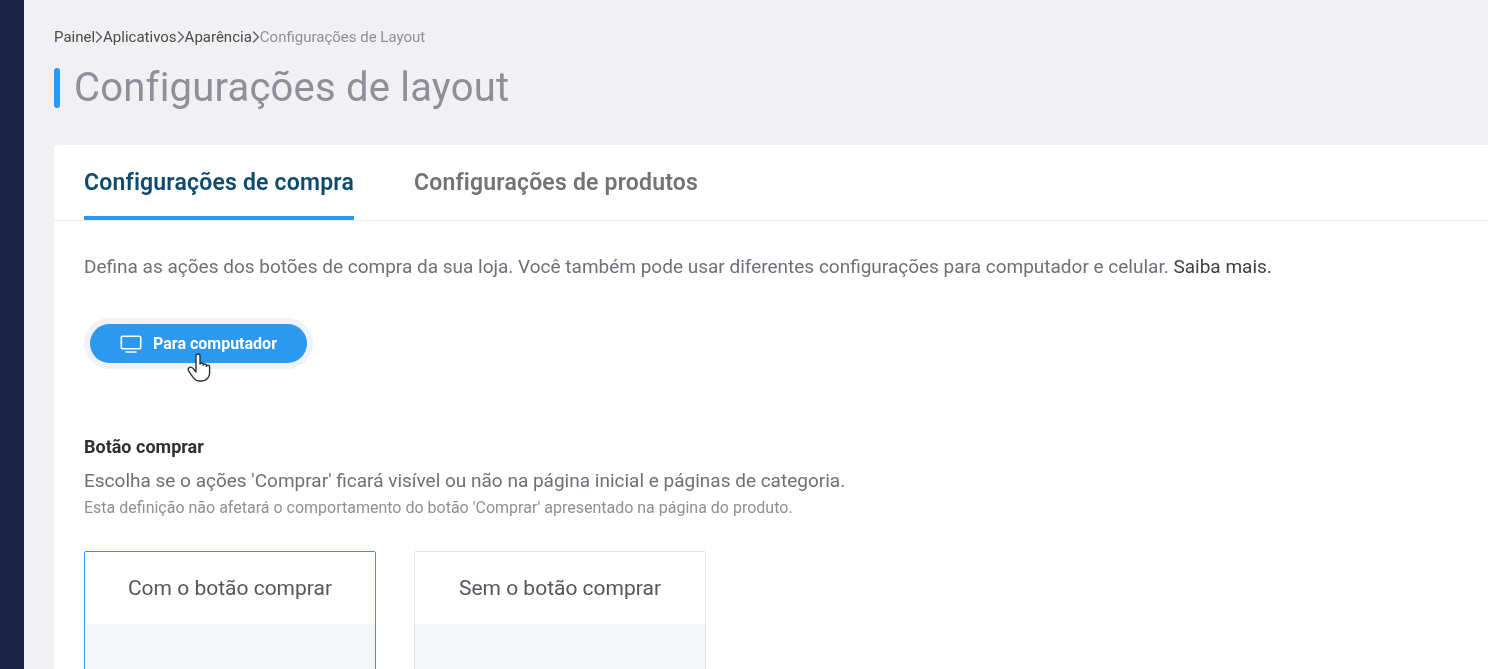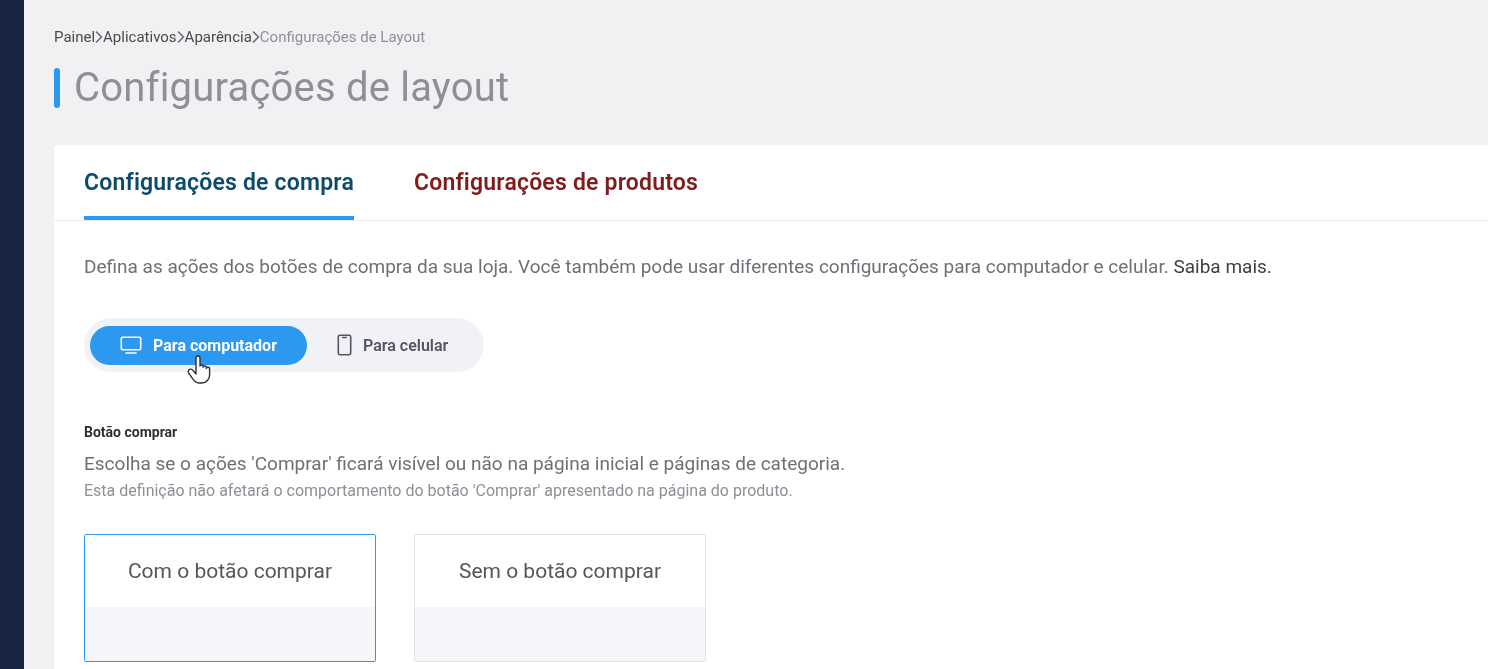--- a/index.html
+++ b/index.html
@@ -67,21 +67,21 @@
   .tabs {
     display: flex;
     gap: 60px;
     padding: 0 30px;
     border-bottom: 1px solid #ececef;
   }
   .tab {
     padding: 24px 0 20px 0;
     font-size: 23px;
     font-weight: 600;
-    color: #7f1d1d;
+    color: #737373;
     cursor: pointer;
     border-bottom: 4px solid transparent;
     letter-spacing: .2px;
   }
   .tab.active {
     color: #0c4a6e;
     border-bottom-color: #2d98f0;
   }
   .panel-body {
     padding: 34px 30px 30px 30px;
@@ -116,24 +116,25 @@
   .device-btn.active {
     background: #2d98f0;
     color: #ffffff;
     font-weight: 700;
   }
   .device-btn .icon {
     display: inline-flex;
   }
   
   .section-title {
-    font-size: 14px;
+    font-size: 18px;
     font-weight: 700;
     color: #2e2e34;
     margin-bottom: 12px;
+    margin-top: 15px;
   }
   .section-desc {
     font-size: 19px;
     color: #6f6f78;
     margin-bottom: 6px;
   }
   .section-note {
     font-size: 16px;
     color: #8f8f99;
     margin-bottom: 34px;
@@ -226,29 +227,20 @@
               <line x1="6" y1="17" x2="16" y2="17" stroke="currentColor" stroke-width="1.6" stroke-linecap="round"></line>
             </svg>
           </span>
           <span>Para computador</span>
           <span class="cursor-hand">
             <svg width="26" height="30" viewBox="0 0 26 30" fill="none">
               <path d="M10 3 C10 1.8 10.8 1 12 1 C13.2 1 14 1.8 14 3 L14 11 C14 11 14 10 15.6 10 C17.2 10 17.2 11.4 17.2 11.4 L17.2 12.2 C17.2 12.2 17.2 11 18.8 11 C20.4 11 20.4 12.6 20.4 12.6 L20.4 13.4 C20.4 13.4 20.4 12.2 22 12.2 C23.6 12.2 23.6 13.8 23.6 13.8 L23.6 20 C23.6 24 20.6 28 15.6 28 L13 28 C10 28 8.4 26.2 6.4 23.4 L2.6 17.8 C1.8 16.6 2.2 15 3.6 14.4 C4.8 13.8 6.2 14.4 7 15.4 L10 19 Z" stroke="#2e2e34" stroke-width="1.4" fill="#ffffff" stroke-linejoin="round"></path>
             </svg>
           </span>
         </div>
-        <div class="device-btn">
-          <span class="icon">
-            <svg width="15" height="22" viewBox="0 0 15 22" fill="none">
-              <rect x="1.3" y="1.3" width="12.4" height="19.4" rx="1.6" stroke="currentColor" stroke-width="1.6"></rect>
-              <line x1="5.5" y1="3.5" x2="9.5" y2="3.5" stroke="currentColor" stroke-width="1.4" stroke-linecap="round"></line>
-            </svg>
-          </span>
-          <span>Para celular</span>
-        </div>
       </div>
 
       
       <div class="section-title">Botão comprar</div>
       <div class="section-desc">Escolha se o ações 'Comprar' ficará visível ou não na página inicial e páginas de categoria.</div>
       <div class="section-note">Esta definição não afetará o comportamento do botão 'Comprar' apresentado na página do produto.</div>
 
       <div class="option-cards">
         <div class="option-card selected">
           <div class="option-card-header">Com o botão comprar</div>

